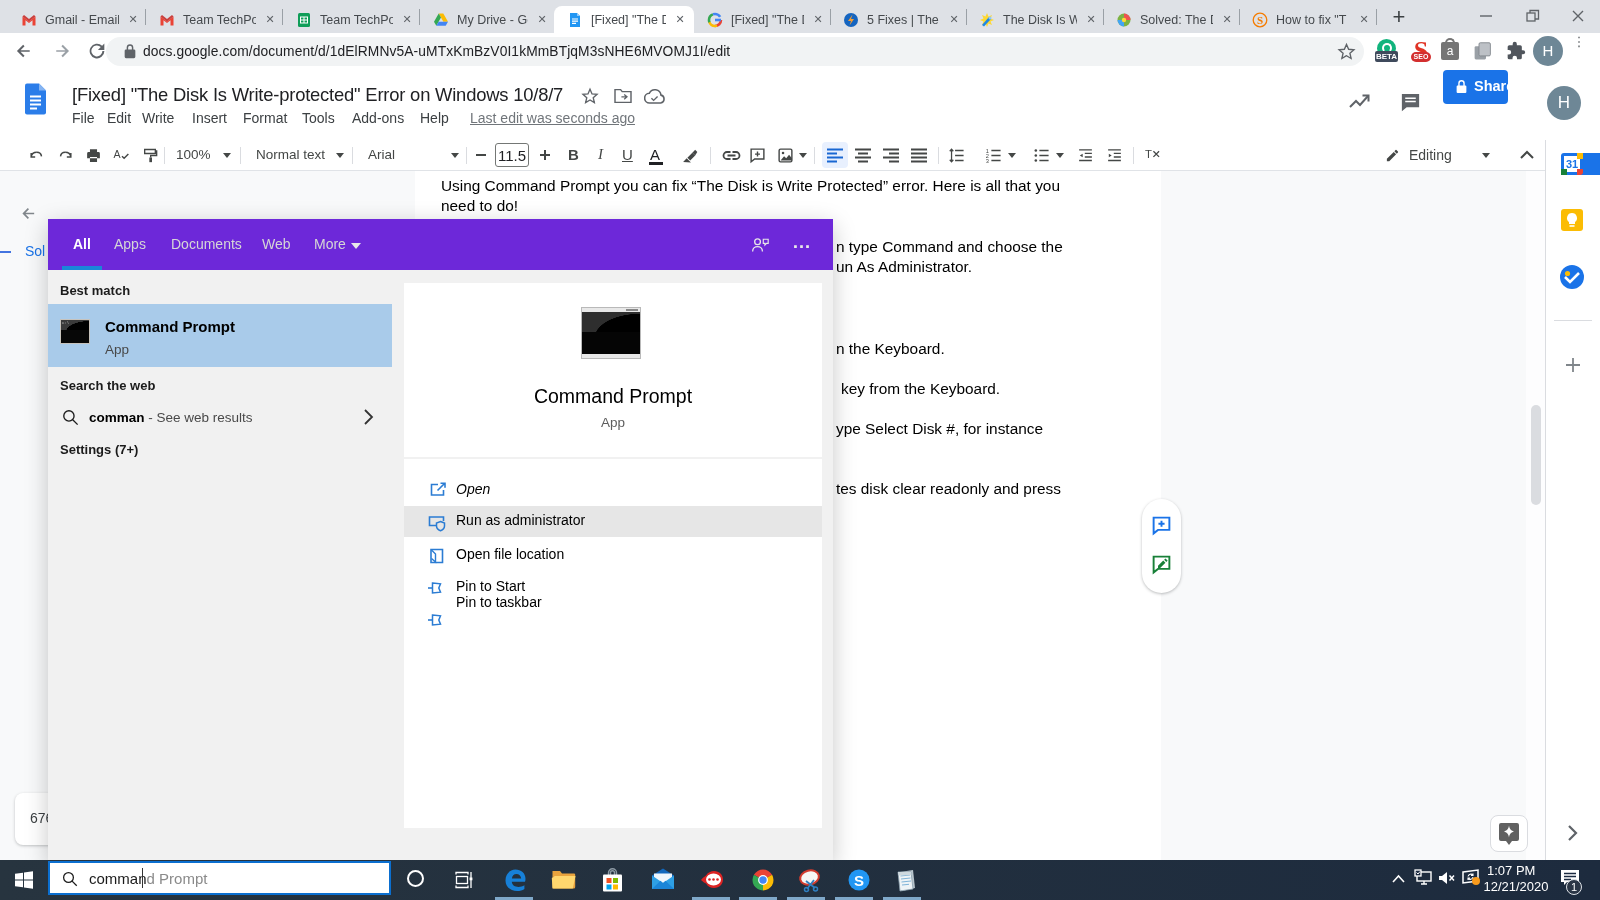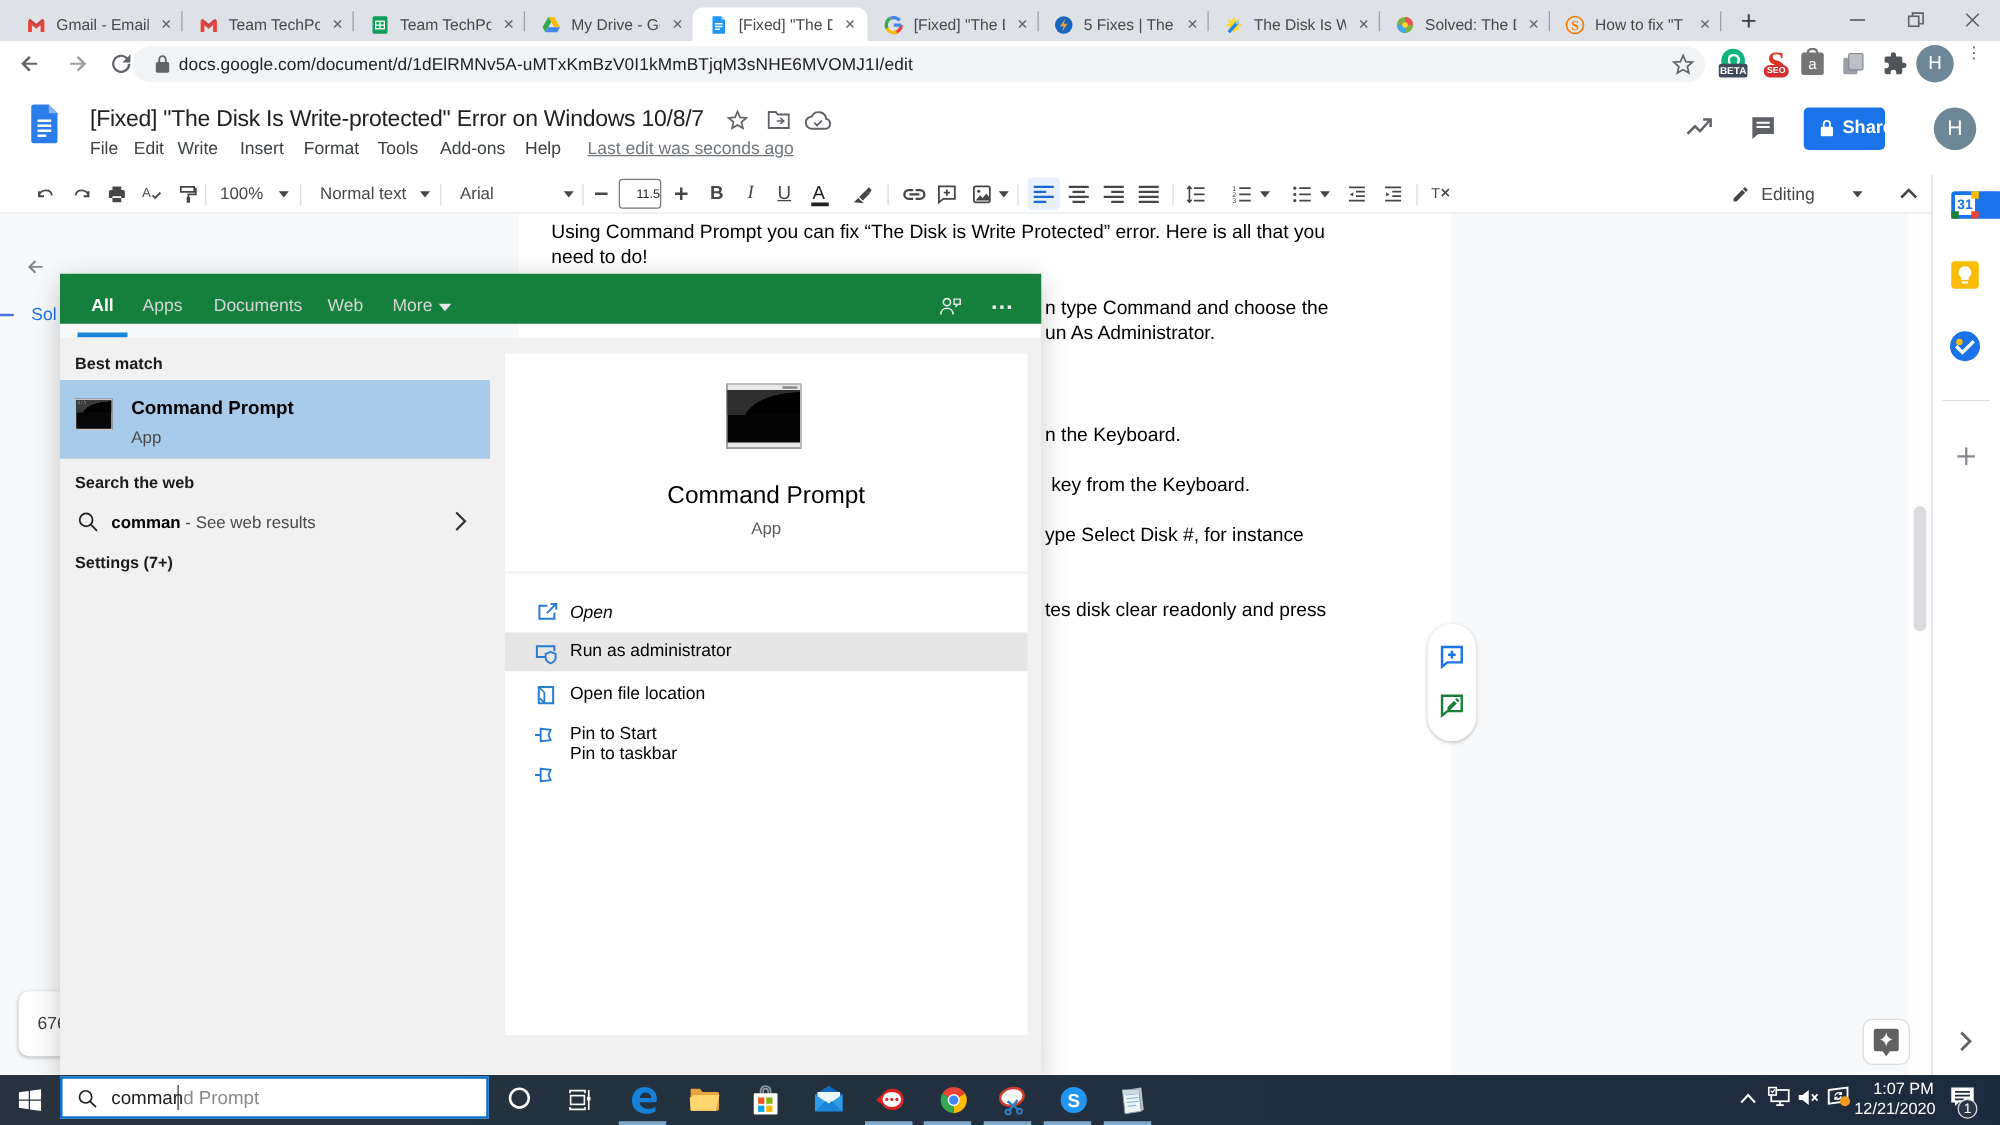--- a/index.html
+++ b/index.html
@@ -239,21 +239,21 @@
     <div class="abs" style="left:470px;top:40px;font-size:14px;color:#70757a;text-decoration:underline;">Last edit was seconds ago</div>
 
     <svg class="abs" style="left:1348px;top:22px;" width="24" height="20" viewBox="0 0 24 20">
         <path d="M2 15 L8 9 L12 13 L20 4" stroke="#5f6368" stroke-width="2" fill="none"></path>
         <path d="M14.5 3.5 H20.5 V9.5" stroke="#5f6368" stroke-width="2" fill="none"></path>
       </svg>
     <svg class="abs" style="left:1399px;top:21px;" width="23" height="23" viewBox="0 0 24 24">
         <path d="M3 3 H21 V17 H8 L3 21 Z" fill="#5f6368"></path>
         <path d="M6.5 7.5 H17.5 M6.5 11 H17.5" stroke="#fff" stroke-width="1.6"></path>
       </svg>
-    <div class="abs" style="left:1443px;top:16px;width:65px;height:34px;background:#1a73e8;border-radius:4px;">
+    <div class="abs" style="left:1443px;top:0;width:65px;height:34px;background:#1a73e8;border-radius:4px;">
       <svg class="abs" style="left:12px;top:9px;" width="13" height="15" viewBox="0 0 24 26">
           <path d="M12 1a6 6 0 0 0-6 6v4H5a2 2 0 0 0-2 2v10a2 2 0 0 0 2 2h14a2 2 0 0 0 2-2V13a2 2 0 0 0-2-2h-1V7a6 6 0 0 0-6-6zm0 2.6A3.4 3.4 0 0 1 15.4 7v4H8.6V7A3.4 3.4 0 0 1 12 3.6z" fill="#fff"></path>
         </svg>
       <div class="abs" style="left:31px;top:8px;font-size:14.5px;font-weight:bold;color:#fff;">Share</div>
     </div>
     <div class="abs" style="left:1547px;top:16px;width:34px;height:34px;border-radius:50%;background:#6e8796;color:#fff;font-size:17px;text-align:center;line-height:34px;">H</div>
   </div>
 
   <div class="abs" id="toolbar" style="left:0;top:140px;width:1600px;height:31px;background:#ffffff;border-bottom:1px solid #e0e3e7;">
     <svg class="abs" style="left:28px;top:7px;" width="17" height="16" viewBox="0 0 24 24">
@@ -280,21 +280,21 @@
     <div class="abs tbt" style="left:176px;">100%</div>
     <div class="abs caret" style="left:223px;"></div>
     <div class="abs sep" style="left:240px;"></div>
     <div class="abs tbt" style="left:256px;">Normal text</div>
     <div class="abs caret" style="left:336px;"></div>
     <div class="abs sep" style="left:352px;"></div>
     <div class="abs tbt" style="left:368px;">Arial</div>
     <div class="abs caret" style="left:451px;"></div>
     <div class="abs sep" style="left:466px;"></div>
     <div class="abs" style="left:476px;top:14px;width:10px;height:2px;background:#444746;"></div>
-    <div class="abs" style="left:495px;top:3px;width:34px;height:24px;border:1px solid #747775;border-radius:3px;font-size:10px;color:#202124;text-align:right;line-height:23px;">11.5</div>
+    <div class="abs" style="left:495px;top:3px;width:34px;height:24px;border:1px solid #747775;border-radius:3px;font-size:15px;color:#202124;text-align:center;line-height:23px;">11.5</div>
     <svg class="abs" style="left:539px;top:9px;" width="12" height="12" viewBox="0 0 12 12">
         <path d="M6 1 V11 M1 6 H11" stroke="#444746" stroke-width="2"></path>
       </svg>
     <div class="abs" style="left:568px;top:6px;font-size:15px;font-weight:bold;color:#444746;">B</div>
     <div class="abs" style="left:598px;top:6px;font-size:15px;font-style:italic;font-family:'Liberation Serif';color:#444746;">I</div>
     <div class="abs" style="left:622px;top:6px;font-size:15px;text-decoration:underline;color:#444746;">U</div>
     <div class="abs" style="left:650px;top:6px;font-size:15px;color:#202124;">A</div>
     <div class="abs" style="left:649px;top:22px;width:14px;height:3px;background:#202124;"></div>
     <svg class="abs" style="left:681px;top:7px;" width="17" height="17" viewBox="0 0 24 24">
         <path d="M3 21 L8 16 L14 22 Z M9 15 L16 8 L20 12 L13 19 Z" fill="#444746"></path>
@@ -439,21 +439,21 @@
     <svg class="abs" style="left:17px;top:215px;" width="20" height="20" viewBox="0 0 20 20">
         <path d="M10 3 V17 M3 10 H17" stroke="#80868b" stroke-width="1.8"></path>
       </svg>
     <svg class="abs" style="left:20px;top:684px;" width="12" height="18" viewBox="0 0 12 18">
         <path d="M3 2 L10 9 L3 16" stroke="#5f6368" stroke-width="2.2" fill="none"></path>
       </svg>
   </div>
 
   <div class="abs" id="flyout" style="left:48px;top:219px;width:785px;height:643px;box-shadow:0 6px 22px rgba(0,0,0,.22);">
 
-    <div class="abs" style="left:0;top:0;width:785px;height:40px;background:#15803d;">
+    <div class="abs" style="left:0;top:0;width:785px;height:51px;background:#6d28d9;">
       <div class="abs ftab" style="left:25px;color:#fff;font-weight:bold;">All</div>
       <div class="abs ftab" style="left:66px;">Apps</div>
       <div class="abs ftab" style="left:123px;">Documents</div>
       <div class="abs ftab" style="left:214px;">Web</div>
       <div class="abs ftab" style="left:266px;">More</div>
       <div class="abs" style="left:303px;top:24px;width:0;height:0;border-left:5px solid transparent;border-right:5px solid transparent;border-top:6px solid #e8e8e8;"></div>
       <div class="abs" style="left:14px;top:47px;width:40px;height:4px;background:#1a86d9;"></div>
       <svg class="abs" style="left:702px;top:17px;" width="20" height="18" viewBox="0 0 24 22">
           <circle cx="9" cy="7" r="3.5" fill="none" stroke="#e8e8e8" stroke-width="1.6"></circle>
           <path d="M3 19 c0-4 3-6 6-6 s6 2 6 6" fill="none" stroke="#e8e8e8" stroke-width="1.6"></path>
@@ -631,21 +631,21 @@
       </svg>
     <svg class="abs" style="left:1438px;top:10px;" width="18" height="16" viewBox="0 0 18 16">
         <path d="M1 6 H4 L9 2 V14 L4 10 H1 Z" fill="#fff"></path>
         <path d="M11.5 5.5 L16 10.5 M16 5.5 L11.5 10.5" stroke="#fff" stroke-width="1.5"></path>
       </svg>
     <svg class="abs" style="left:1461px;top:8px;" width="20" height="18" viewBox="0 0 20 18">
         <path d="M2 4 L17 2 V13 L2 15 Z" fill="none" stroke="#fff" stroke-width="1.5"></path>
         <path d="M7 8.5 a3 3 0 0 1 5-1.5 M12 5.5 v2 h-2 M12 9 a3 3 0 0 1-5 1.5 M7 12 v-2 h2" stroke="#fff" stroke-width="1.1" fill="none"></path>
         <circle cx="15" cy="13" r="4" fill="#f99b1c"></circle>
       </svg>
-    <div class="abs" style="left:1487px;top:3px;width:60px;height:15px;color:#fff;font-size:13px;text-align:right;">1:07 PM</div>
+    <div class="abs" style="left:1487px;top:3px;width:60px;height:15px;color:#fff;font-size:13px;text-align:left;">1:07 PM</div>
     <div class="abs" style="left:1480px;top:19px;width:72px;height:15px;color:#fff;font-size:13px;text-align:center;">12/21/2020</div>
     <svg class="abs" style="left:1559px;top:8px;" width="22" height="20" viewBox="0 0 22 20">
         <path d="M2 2 H20 V14 H8 L5 17 V14 H2 Z" fill="#fff"></path>
         <path d="M5 5.5 H17 M5 8.5 H17 M5 11.5 H12" stroke="#1b2a41" stroke-width="1.4"></path>
       </svg>
     <div class="abs" style="left:1566px;top:19px;width:16px;height:16px;border-radius:50%;background:#2b3646;border:1px solid #dfe3e8;color:#fff;font-size:11px;text-align:center;line-height:15px;">1</div>
   </div>
 
 </div>
 

